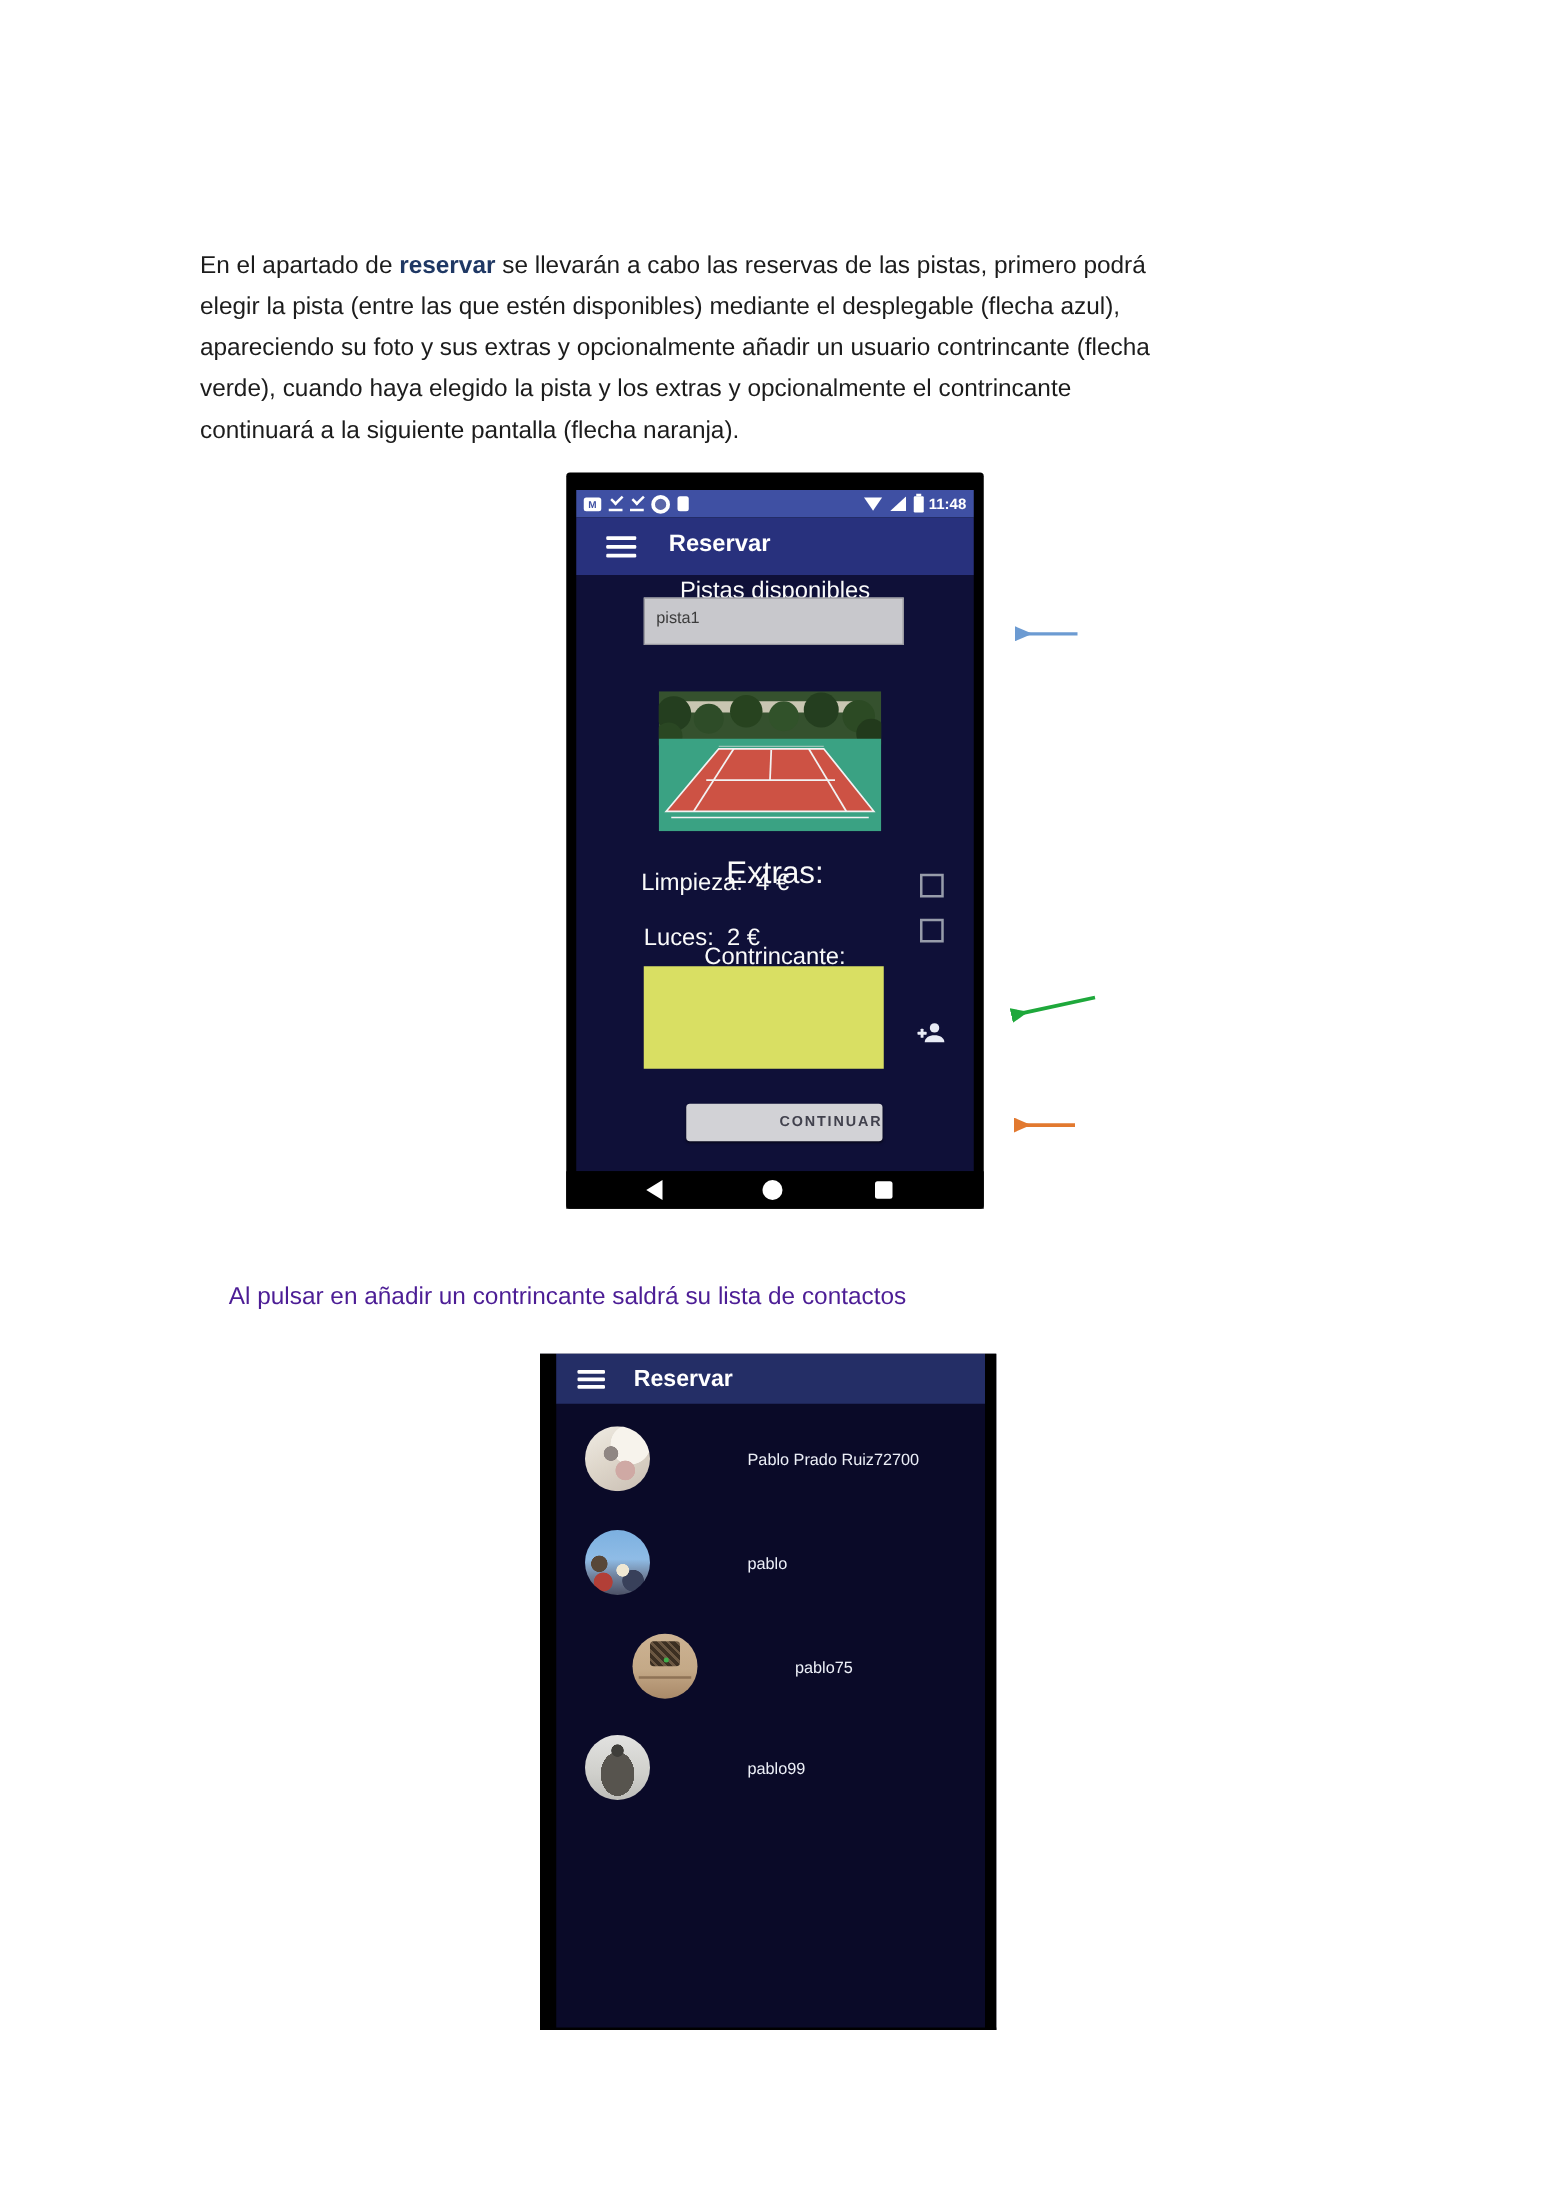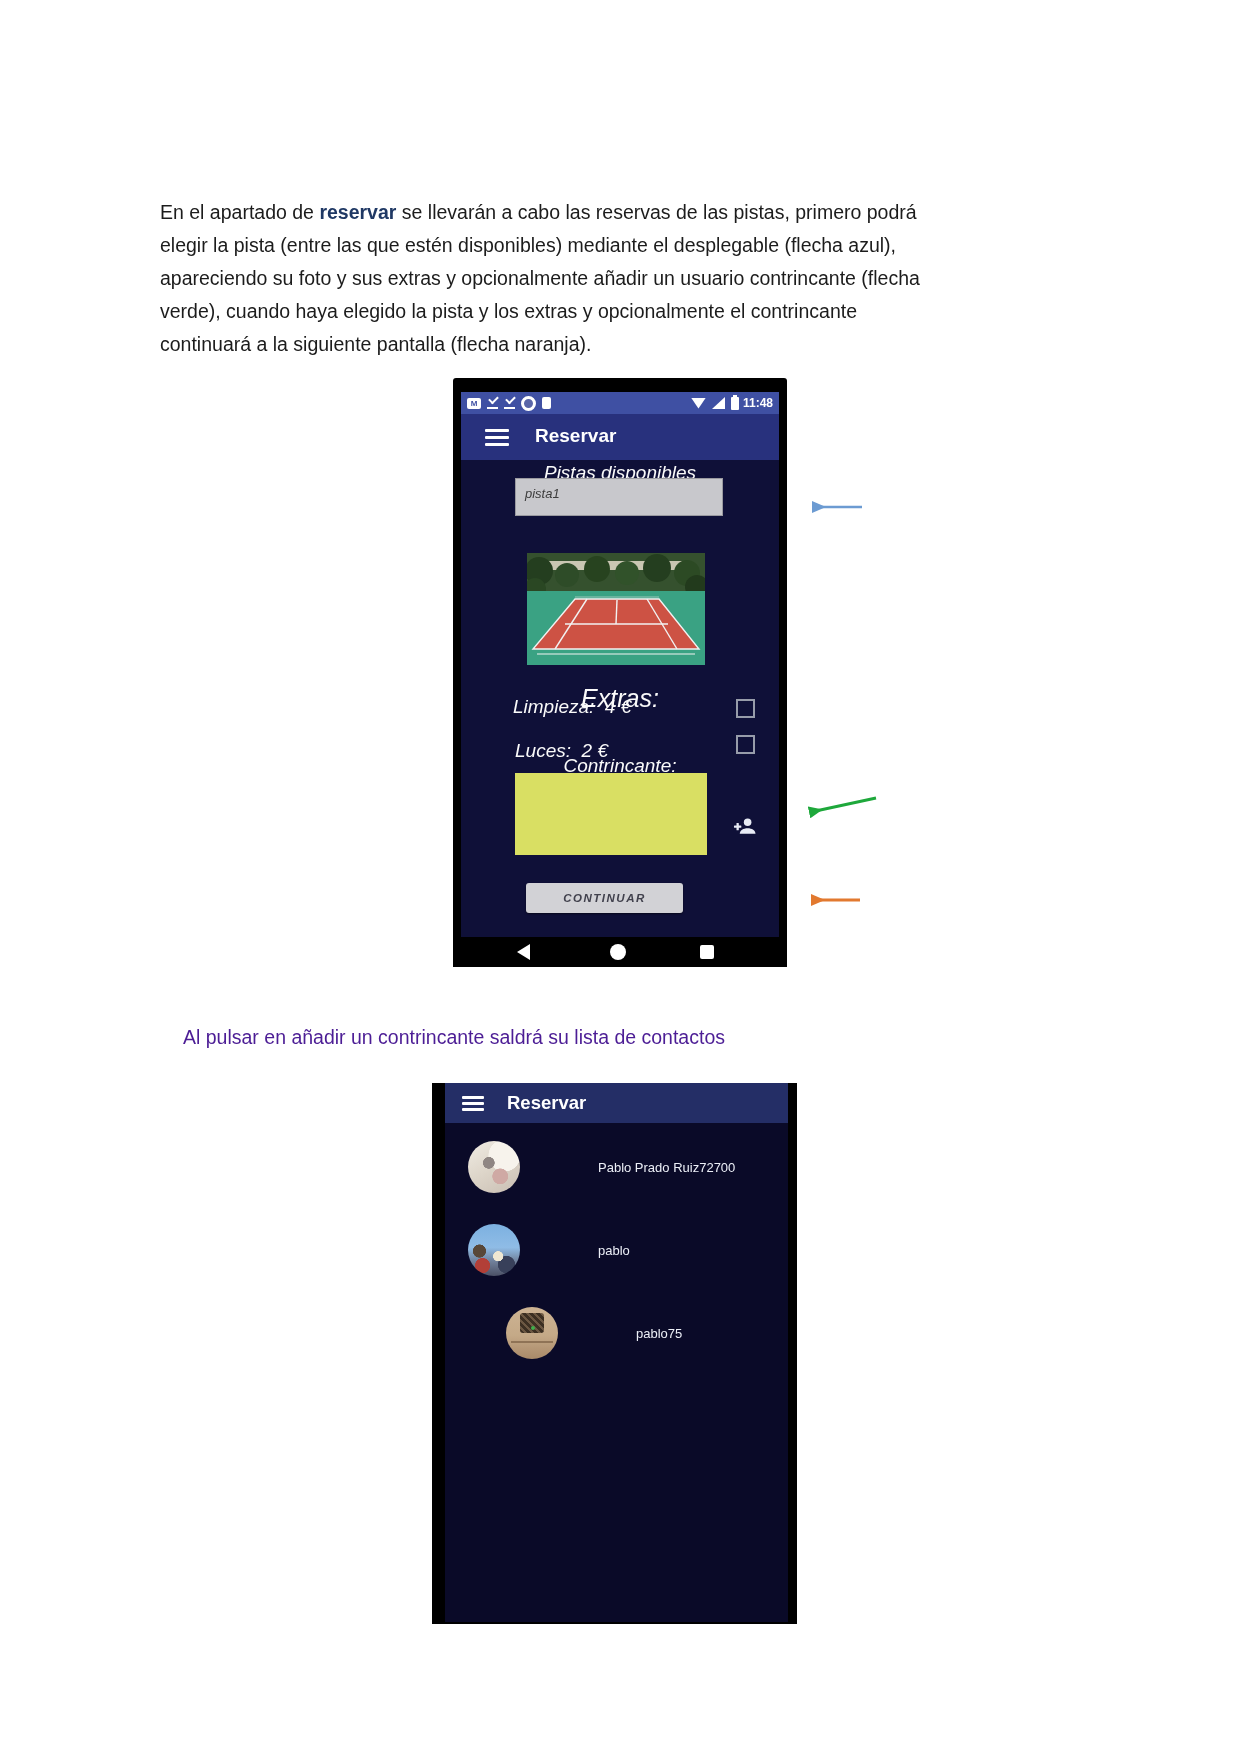--- a/index.html
+++ b/index.html
@@ -24,36 +24,36 @@
   .cell{width:13px;height:12px;background:#fff;clip-path:polygon(100% 0,100% 100%,0 100%);}
   .batt{width:8px;height:13px;background:#fff;border-radius:1px;position:relative;margin-right:4px;}
   .batt::before{content:"";position:absolute;top:-2px;left:2px;width:4px;height:2px;background:#fff;}
   .time{color:#fff;font-size:12px;font-weight:bold;margin-right:0;}
 
   .abar{position:absolute;left:8px;top:36px;width:318px;height:46px;background:#28317d;}
   .burger{position:absolute;left:24px;top:15px;width:24px;cursor:pointer;}
   .burger i{display:block;height:3px;background:#fff;margin-bottom:4px;border-radius:1px;}
   .atitle{position:absolute;left:74px;top:11px;color:#fff;font-size:19px;font-weight:bold;}
 
-  .screen{position:absolute;left:8px;top:82px;width:318px;height:477px;background:#0f1038;color:#fafafa;font-style:italic;}
+  .screen{position:absolute;left:8px;top:82px;width:318px;height:477px;background:#0f1038;color:#fafafa;}
   .heading{position:absolute;top:2px;width:100%;text-align:center;font-size:19px;}
   .spinner{position:absolute;left:54px;top:18px;width:208px;height:38px;background:#c8c8cc;border:1px solid #9a9aa0;box-sizing:border-box;cursor:pointer;}
   .spinner span{position:absolute;left:9px;top:7px;font-size:13px;color:#3c3c3c;}
   .court{position:absolute;left:66px;top:93px;width:178px;height:112px;}
   .extras-h{position:absolute;top:224px;width:100%;text-align:center;font-size:25px;}
   .xlabel{position:absolute;font-size:19px;white-space:pre;}
   .l1{left:52px;top:236px;}
   .l2{left:54px;top:280px;}
   .cbox{position:absolute;width:15px;height:15px;border:2px solid #979caa;background:transparent;cursor:pointer;}
   .c1{left:275px;top:239px;}
   .c2{left:275px;top:275px;}
   .contr-h{position:absolute;top:295px;width:100%;text-align:center;font-size:19px;}
   .yellow-input{position:absolute;left:54px;top:313px;width:192px;height:82px;background:#d9df63;cursor:text;}
   .addp{position:absolute;left:272px;top:356px;width:24px;height:21px;cursor:pointer;}
-  .cont-btn{position:absolute;left:65px;top:423px;width:157px;height:30px;background:#d2d2d6;border-radius:3px;text-align:center;line-height:30px;font-size:11.5px;font-weight:bold;letter-spacing:1.5px;color:#41414d;cursor:pointer;box-shadow:0 1px 2px rgba(0,0,0,.5);}
+  .cont-btn{position:absolute;left:88px;top:423px;width:157px;height:30px;background:#d2d2d6;border-radius:3px;text-align:right;line-height:30px;font-size:11.5px;font-weight:bold;letter-spacing:1.5px;color:#41414d;cursor:pointer;box-shadow:0 1px 2px rgba(0,0,0,.5);}
 
   .nav{position:absolute;left:0;bottom:0;width:334px;height:30px;background:#000;}
   .nb{position:absolute;top:50%;transform:translateY(-50%);cursor:pointer;}
   .back{left:64px;width:0;height:0;border-top:8px solid transparent;border-bottom:8px solid transparent;border-right:13px solid #fff;}
   .home{left:157px;width:16px;height:16px;border-radius:50%;background:#fff;}
   .recents{left:247px;width:14px;height:14px;background:#fff;border-radius:2px;}
 
   
   .arrows{position:absolute;left:798px;top:494px;width:92px;height:420px;}
 
@@ -222,15 +222,19 @@
     <div class="contact r2">
       <span class="av av2"></span>
       <span class="cname">pablo</span>
     </div>
     <div class="contact r3">
       <span class="av av3">
           <i class="win"></i>
         </span>
       <span class="cname">pablo75</span>
     </div>
+    <div class="contact r4">
+      <span class="av av4"></span>
+      <span class="cname">pablo99</span>
+    </div>
   </div>
 
 </div>
 
 </body></html>

